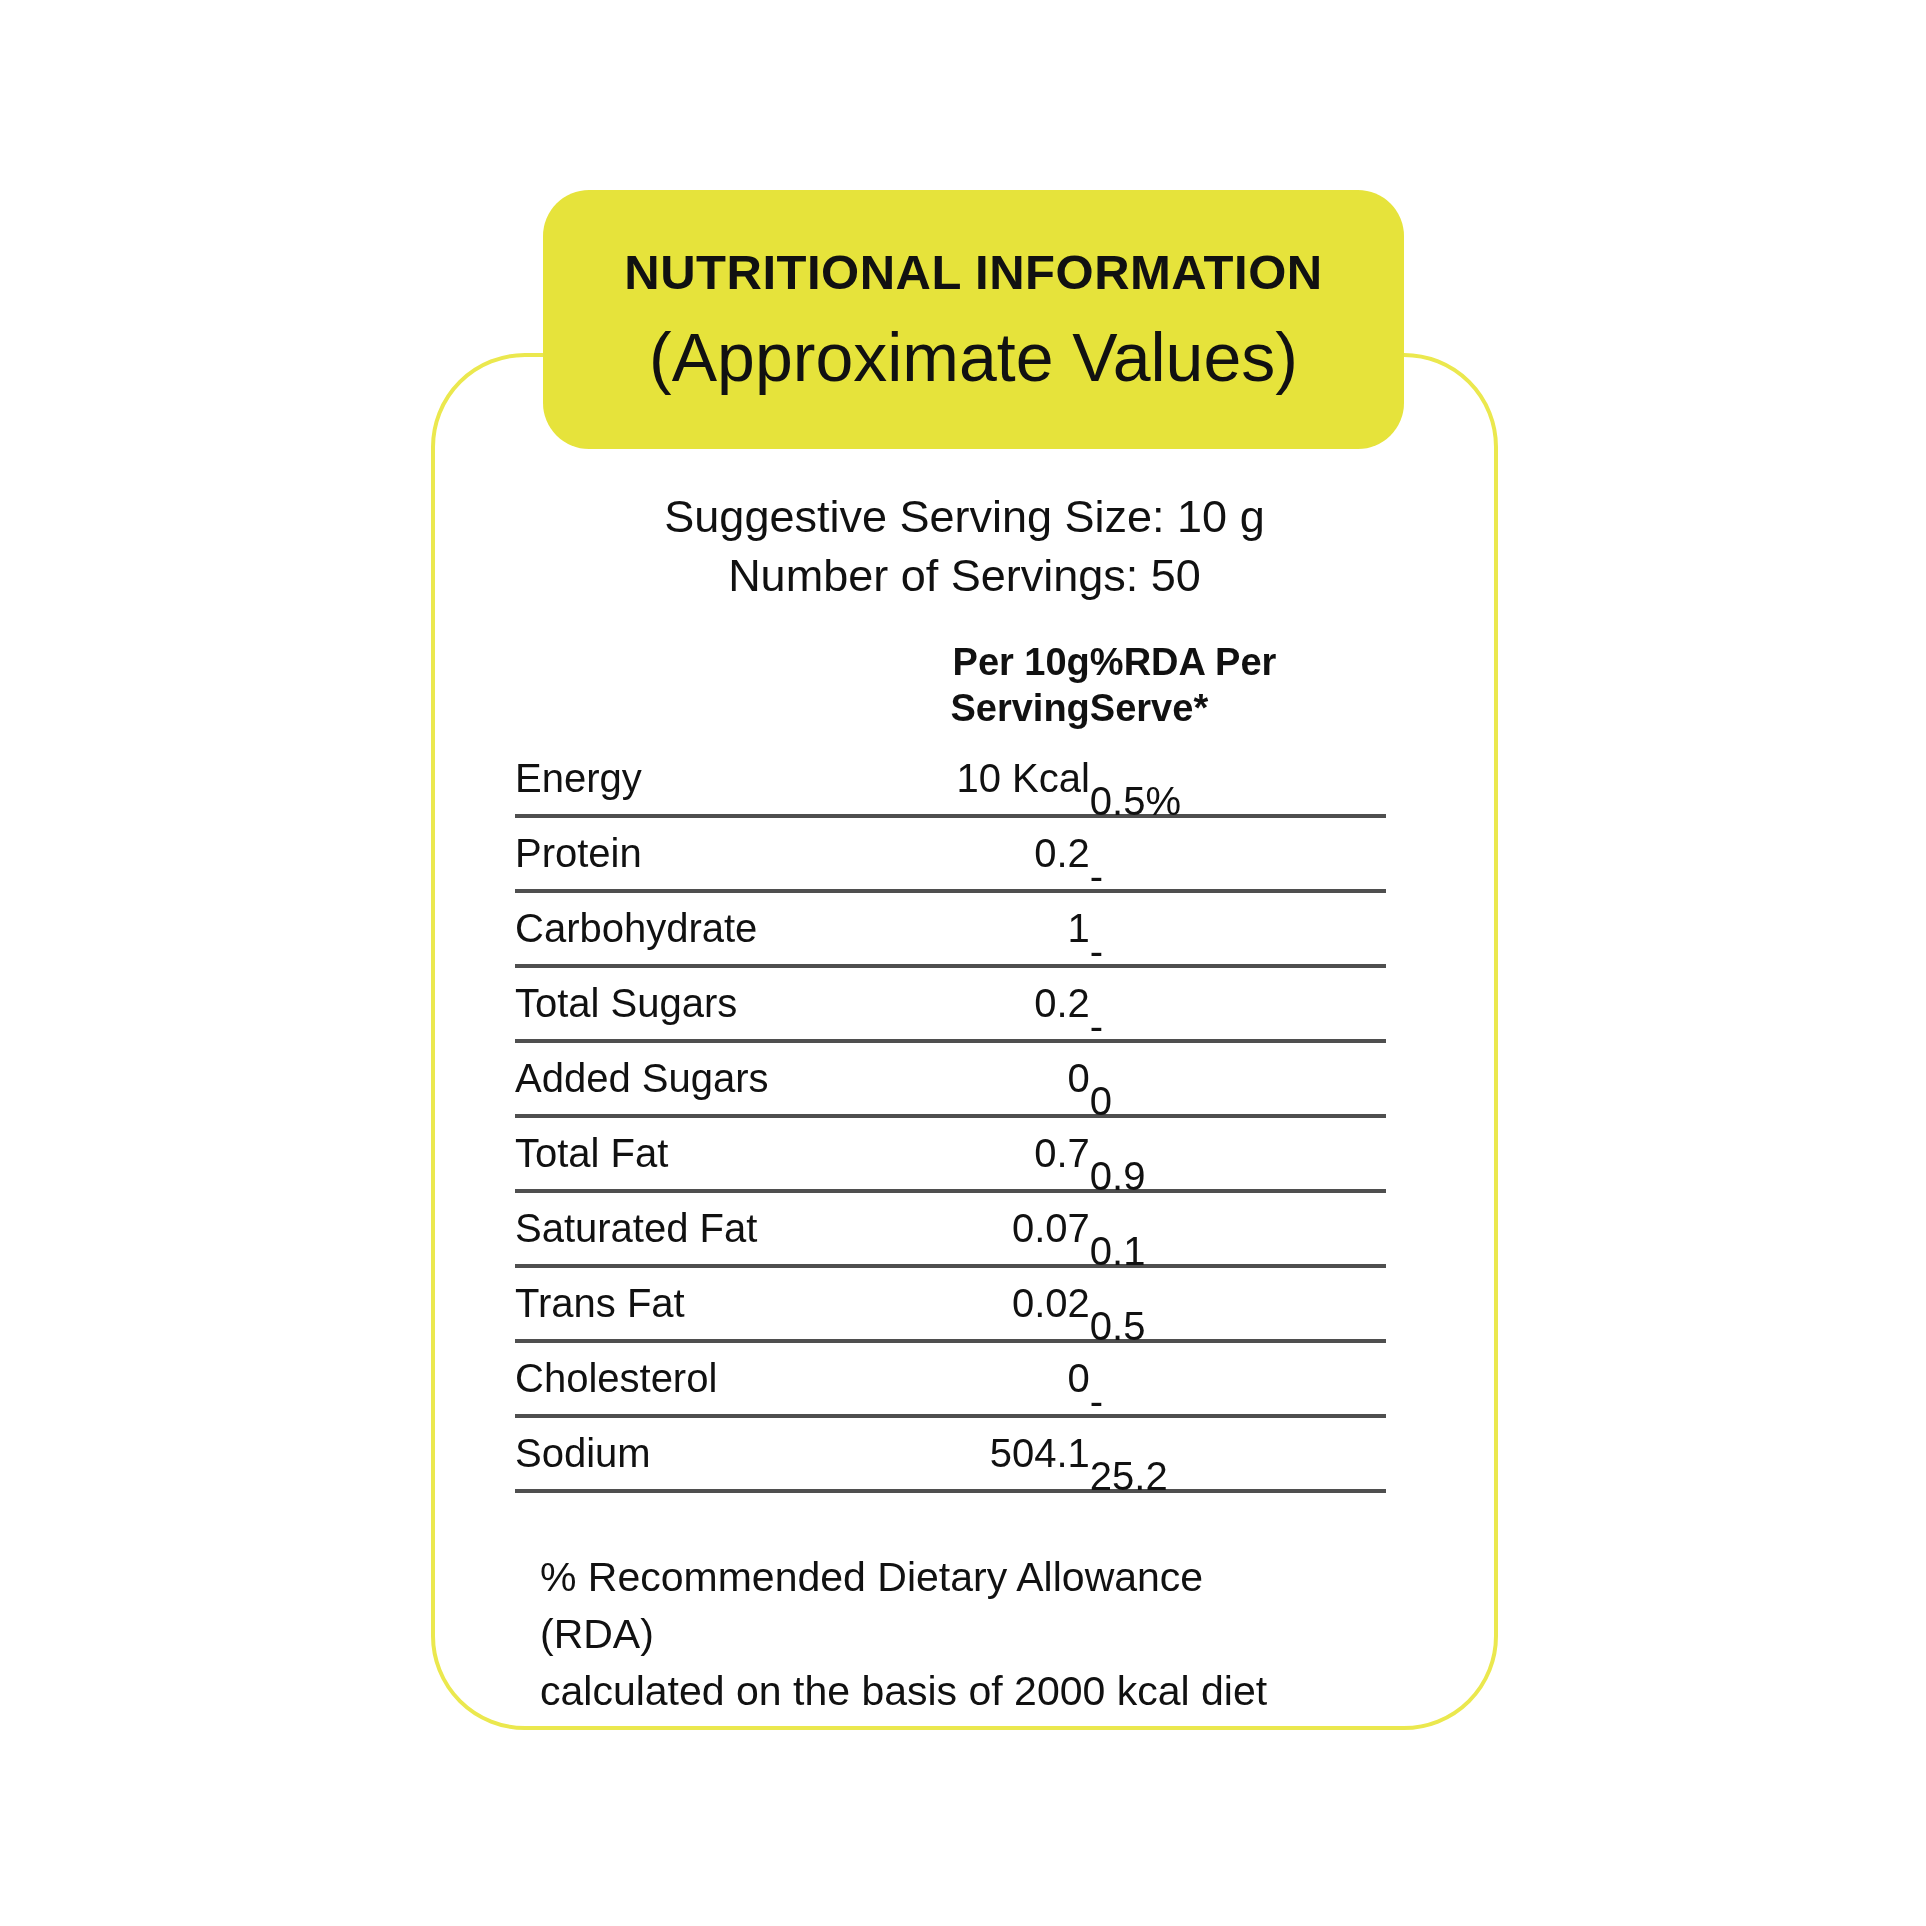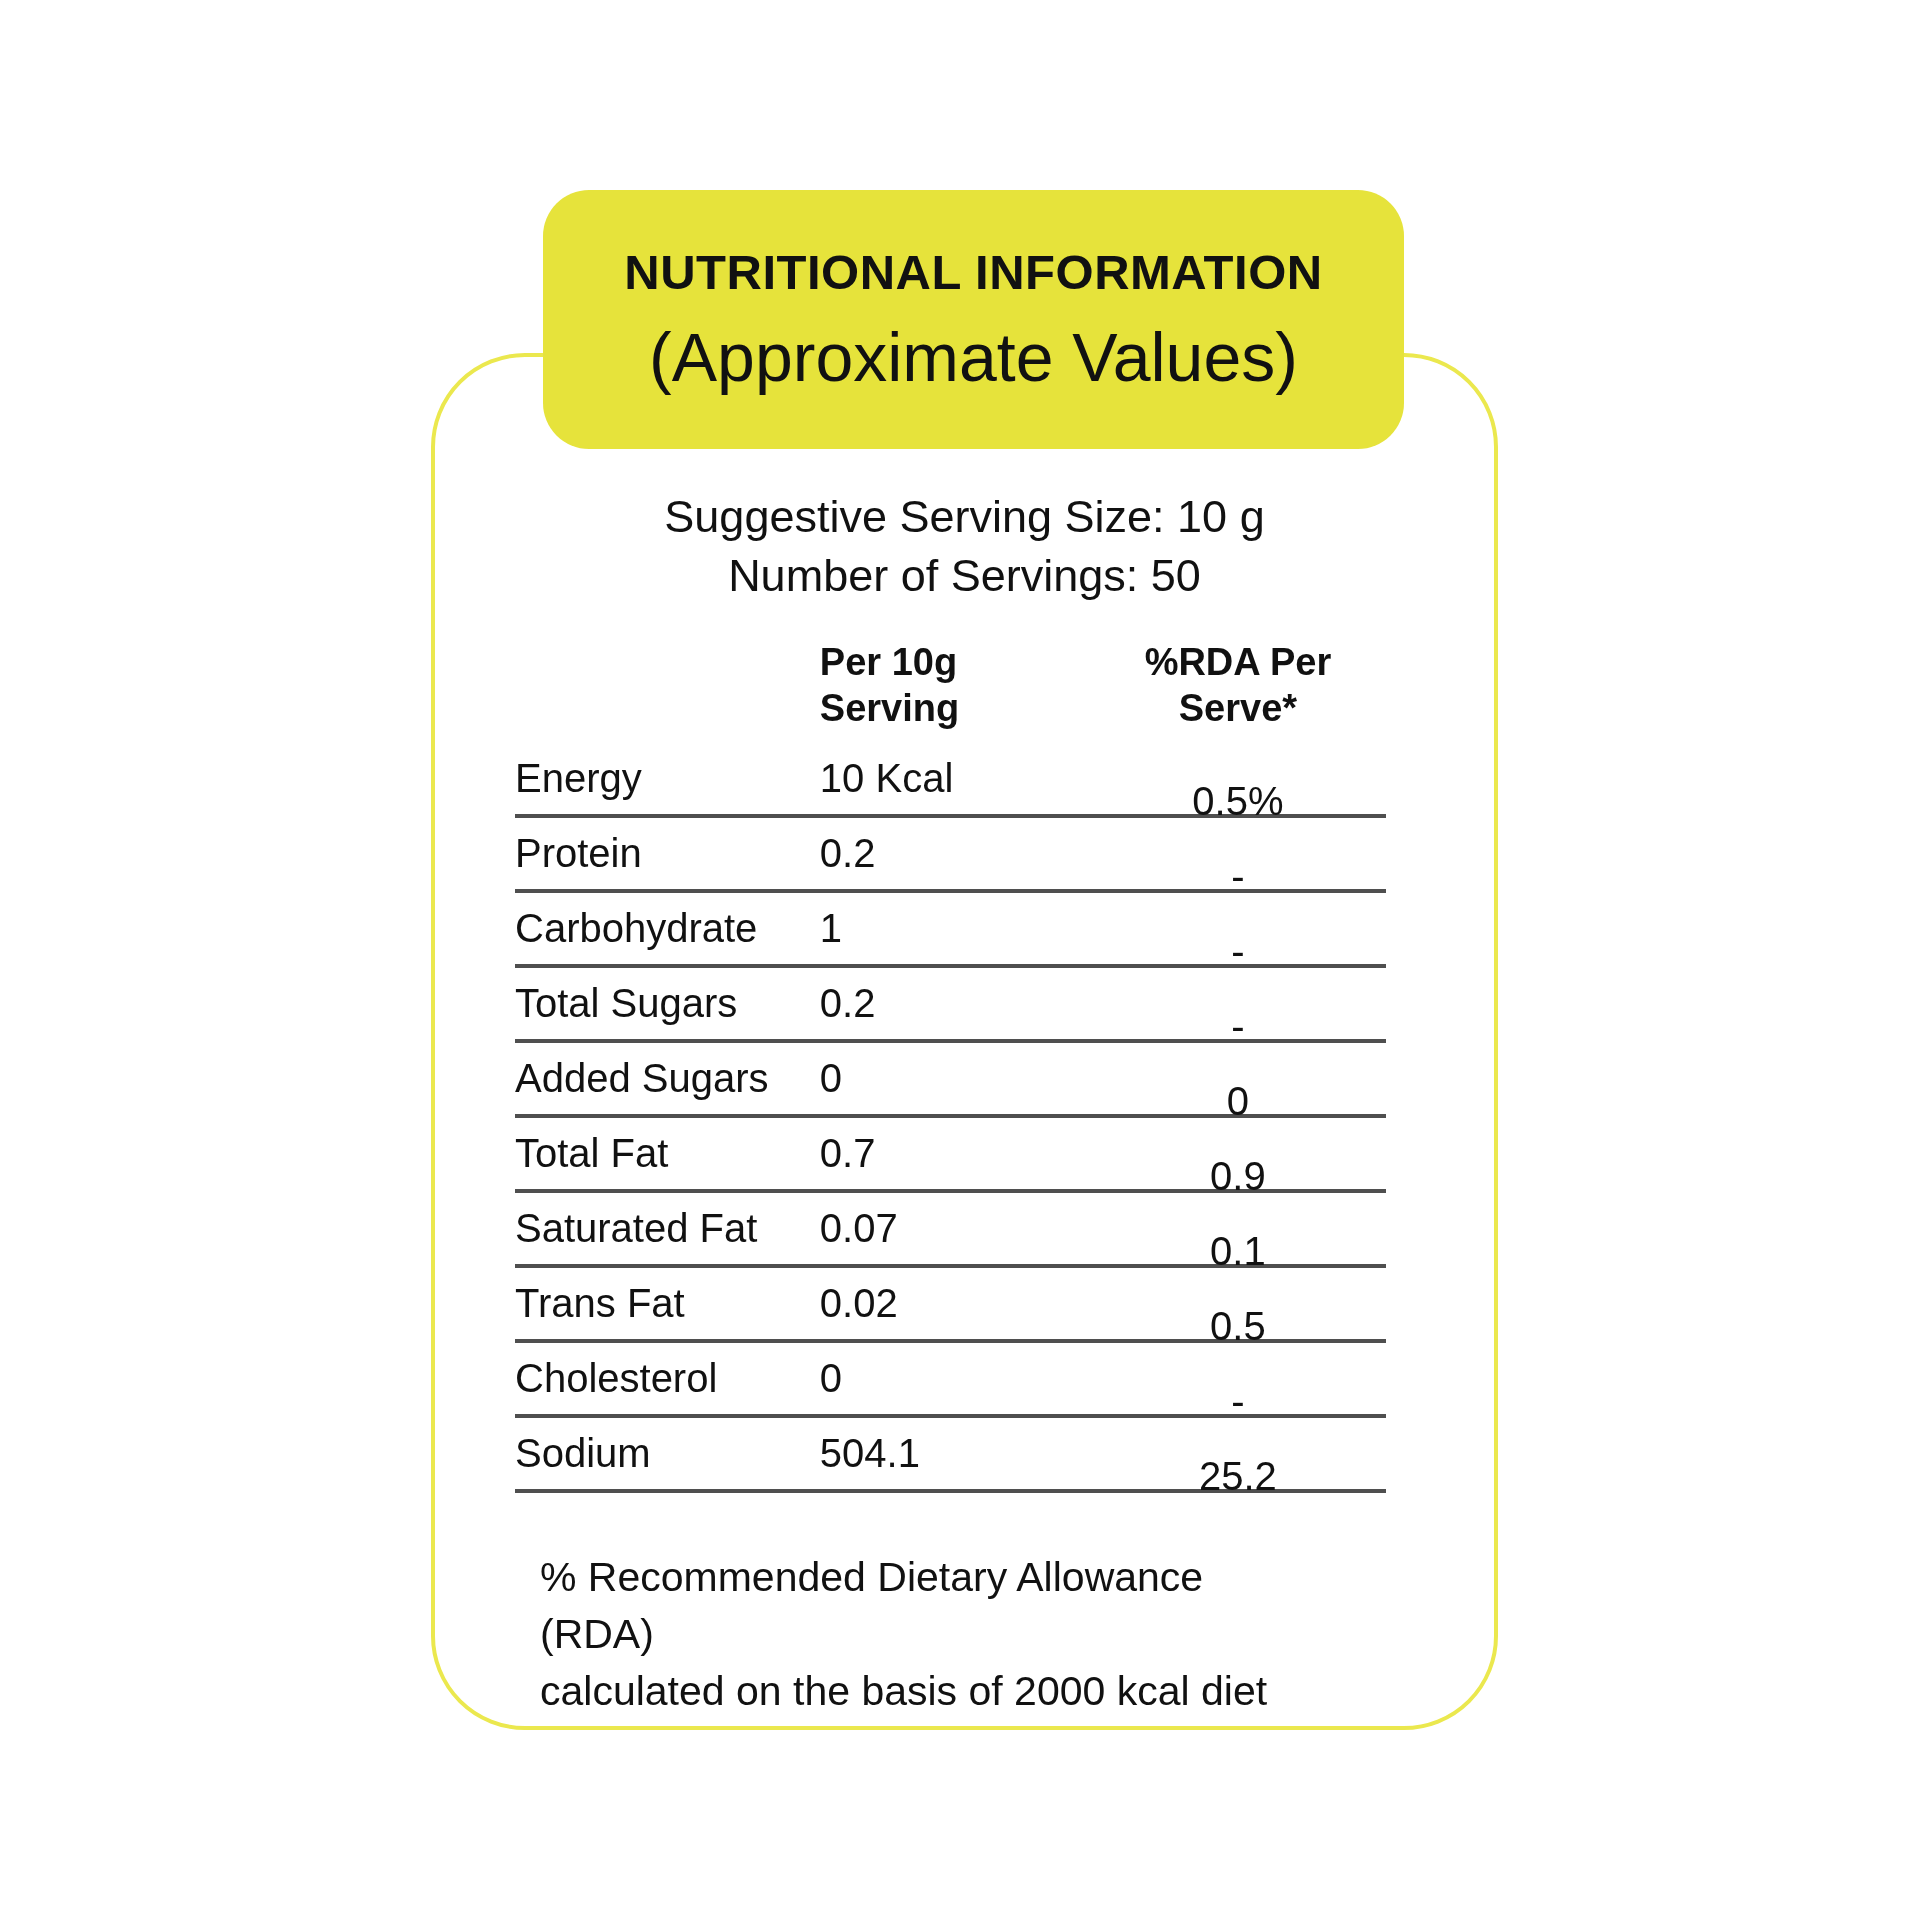--- a/index.html
+++ b/index.html
@@ -59,22 +59,22 @@
     left:515px;top:644px;
     width:871px;
     font-size:40px;
   }
   .thead{
     display:flex;align-items:flex-end;
     height:99px;padding-bottom:12px;
     font-weight:700;font-size:38px;line-height:46px;
   }
   .col-label{width:35%;text-align:left;}
-  .col-value{width:31%;text-align:left;}
-  .col-rda{width:34%;text-align:center;margin-top:46px;}
+  .col-value{width:31%;text-align:right;}
+  .col-rda{width:34%;text-align:left;margin-top:46px;}
   .row{
     display:flex;align-items:center;
     height:75px;
     border-bottom:4px solid var(--divider-gray);
   }
   .footnote{
     position:absolute;
     left:540px;top:1549px;
     width:752px;
     font-size:41px;line-height:57px;

